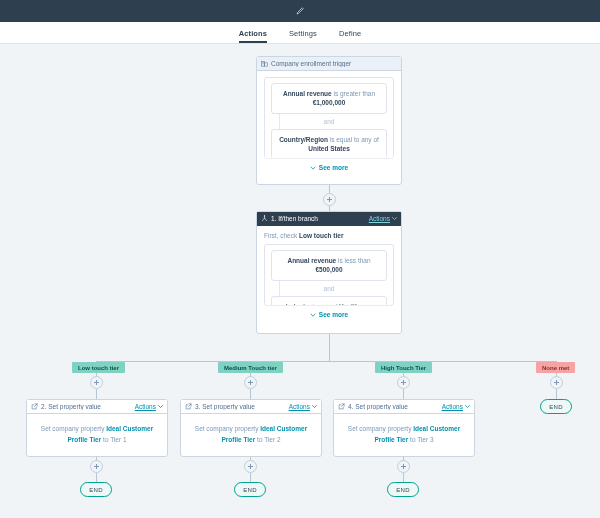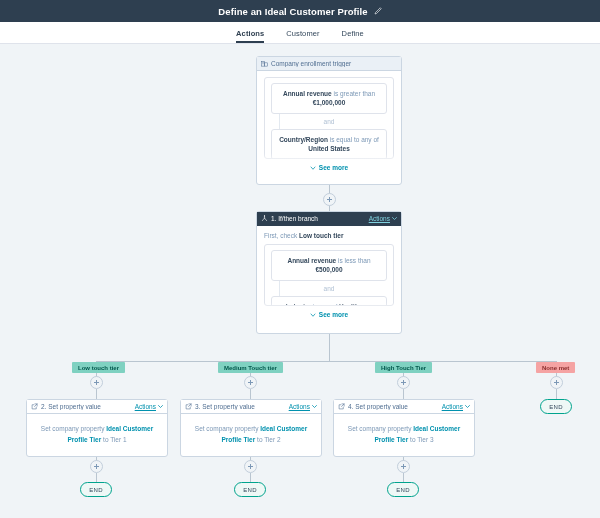--- a/index.html
+++ b/index.html
@@ -217,31 +217,30 @@
     font-size: 6px;
     color: #33475b;
     letter-spacing: 0.3px;
     z-index: 6;
   }
 </style>
 </head>
 <body>
 
 <div class="topbar">
-  <span class="topbar-title">Define an Ideal Customer Profile</span>
   <span class="pencil-icon">
     <svg width="8" height="8" viewBox="0 0 16 16">
       <path d="M12.5 1.5 L14.5 3.5 L5 13 L2 14 L3 11 Z" fill="none" stroke="#ffffff" stroke-width="1.2" stroke-linejoin="round"></path>
     </svg>
   </span>
 </div>
 
 <div class="tabbar">
   <div class="tab active">Actions</div>
-  <div class="tab">Customer</div>
+  <div class="tab">Settings</div>
   <div class="tab">Define</div>
 </div>
 
 <div class="canvas">
 
   <div class="vline" style="left:329px; top:140px; height:20px;"></div>
   <div class="plus-node" style="left:323px; top:149px;"></div>
   <div class="vline" style="left:329px; top:154px; height:18px;"></div>
 
   <div class="card" style="left:256px; top:12px; width:146px; height:129px;">

